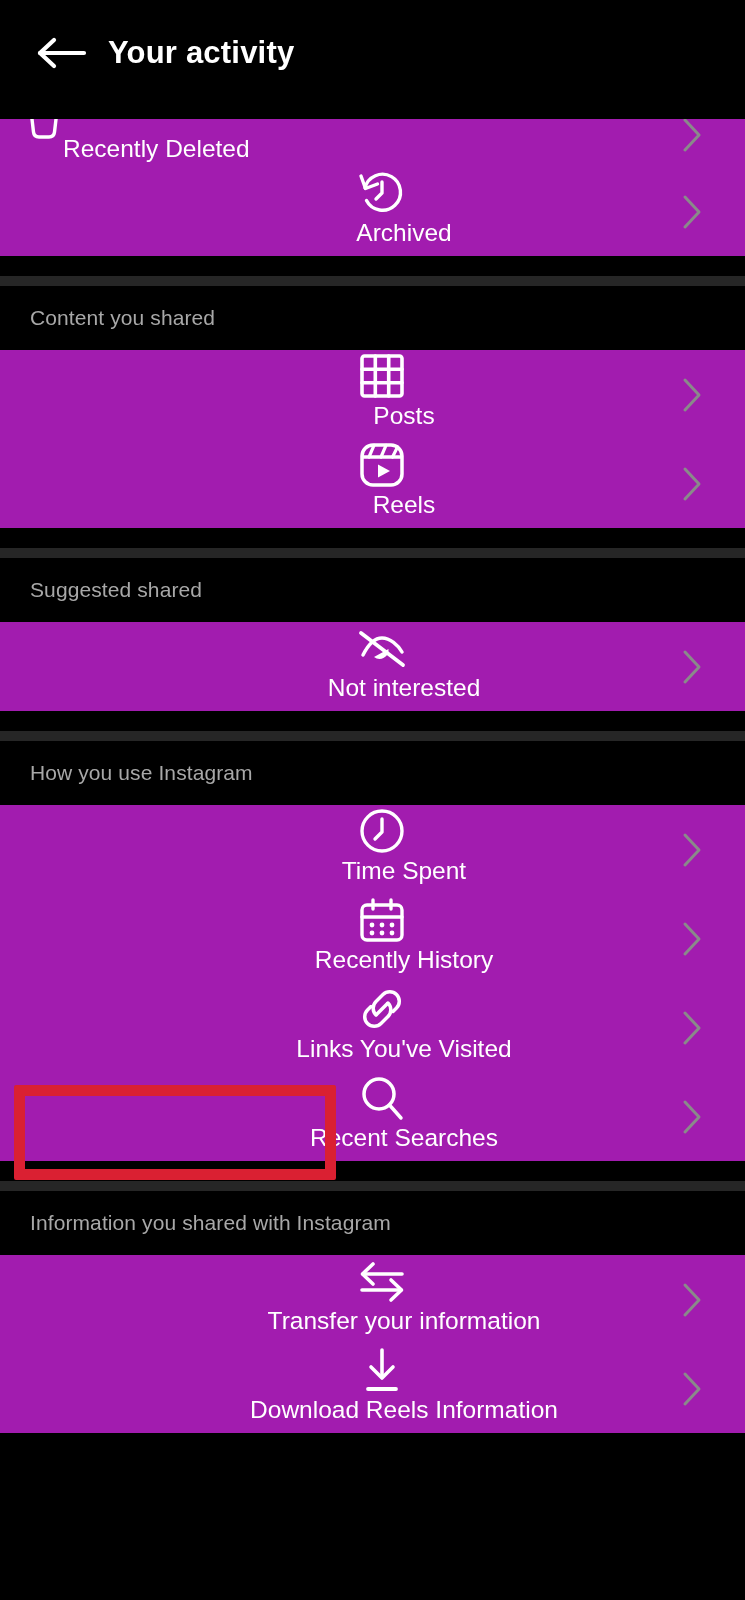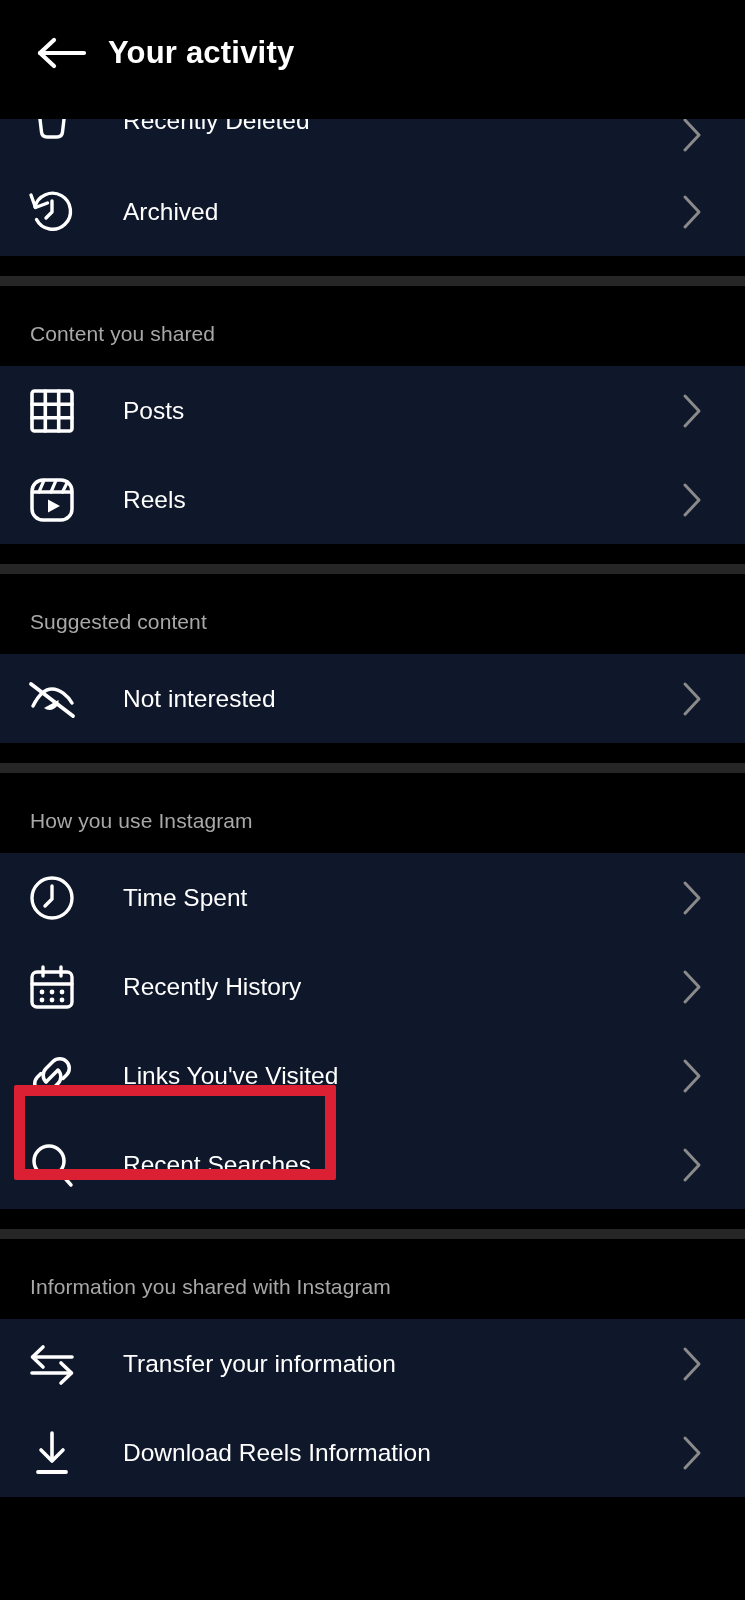--- a/index.html
+++ b/index.html
@@ -43,23 +43,24 @@
   .list {
     position:relative;
     width:745px;
   }
 
   .row {
     position:relative;
     display:flex;
     align-items:center;
     height:89px;
-    padding:0 0 0 26px;
-    background:#0f172a;
+    padding:0 0 0 18px;
+    background:#a21caf;
     cursor:pointer;
+    flex-direction:column;
   }
   .row .icon {
     width:52px; height:52px;
     flex:0 0 52px;
     display:flex; align-items:center; justify-content:center;
   }
   .row .icon svg { display:block; }
   .row .label {
     color:#ffffff;
     font-size:24.5px;
@@ -87,21 +88,21 @@
 
   
   .divider {
     height:10px;
     background:#262626;
     width:100%;
   }
   .section-head {
     color:#a8a8a8;
     font-size:21px;
-    padding:36px 0 20px 30px;
+    padding:20px 0 20px 30px;
     background:#000;
     letter-spacing:0.1px;
   }
   .sec-pad-top { height:14px; background:#000; }
   .sec-pad-bot { height:20px; background:#000; }
 
   
   .highlight-box {
     position:absolute;
     left:14px;
@@ -189,21 +190,21 @@
         </span>
         <span class="label">Reels</span>
         <span class="chev">
           <svg width="22" height="36" viewBox="0 0 22 36">
             <path d="M4 3 L18 18 L4 33" stroke="#8a8a8a" stroke-width="3" fill="none" stroke-linecap="round" stroke-linejoin="round"></path>
           </svg>
         </span>
       </div>
       <div class="sec-pad-bot"></div>
       <div class="divider"></div>
-      <div class="section-head">Suggested content</div>
+      <div class="section-head">Suggested shared</div>
       <div class="row">
         <span class="icon">
           <svg width="50" height="46" viewBox="0 0 50 46">
             <path d="M6 30 C12 18 19 13 25 13 C33 13 41 20 45 27" stroke="#ffffff" fill="none" stroke-linecap="round" stroke-linejoin="round" stroke-width="3.5"></path>
             <path d="M17 32 A9 9 0 0 0 31.5 24" fill="#ffffff"></path>
             <path d="M4 8 L46 40" stroke="#ffffff" fill="none" stroke-linecap="round" stroke-linejoin="round" stroke-width="3.8"></path>
           </svg>
         </span>
         <span class="label">Not interested</span>
         <span class="chev">

